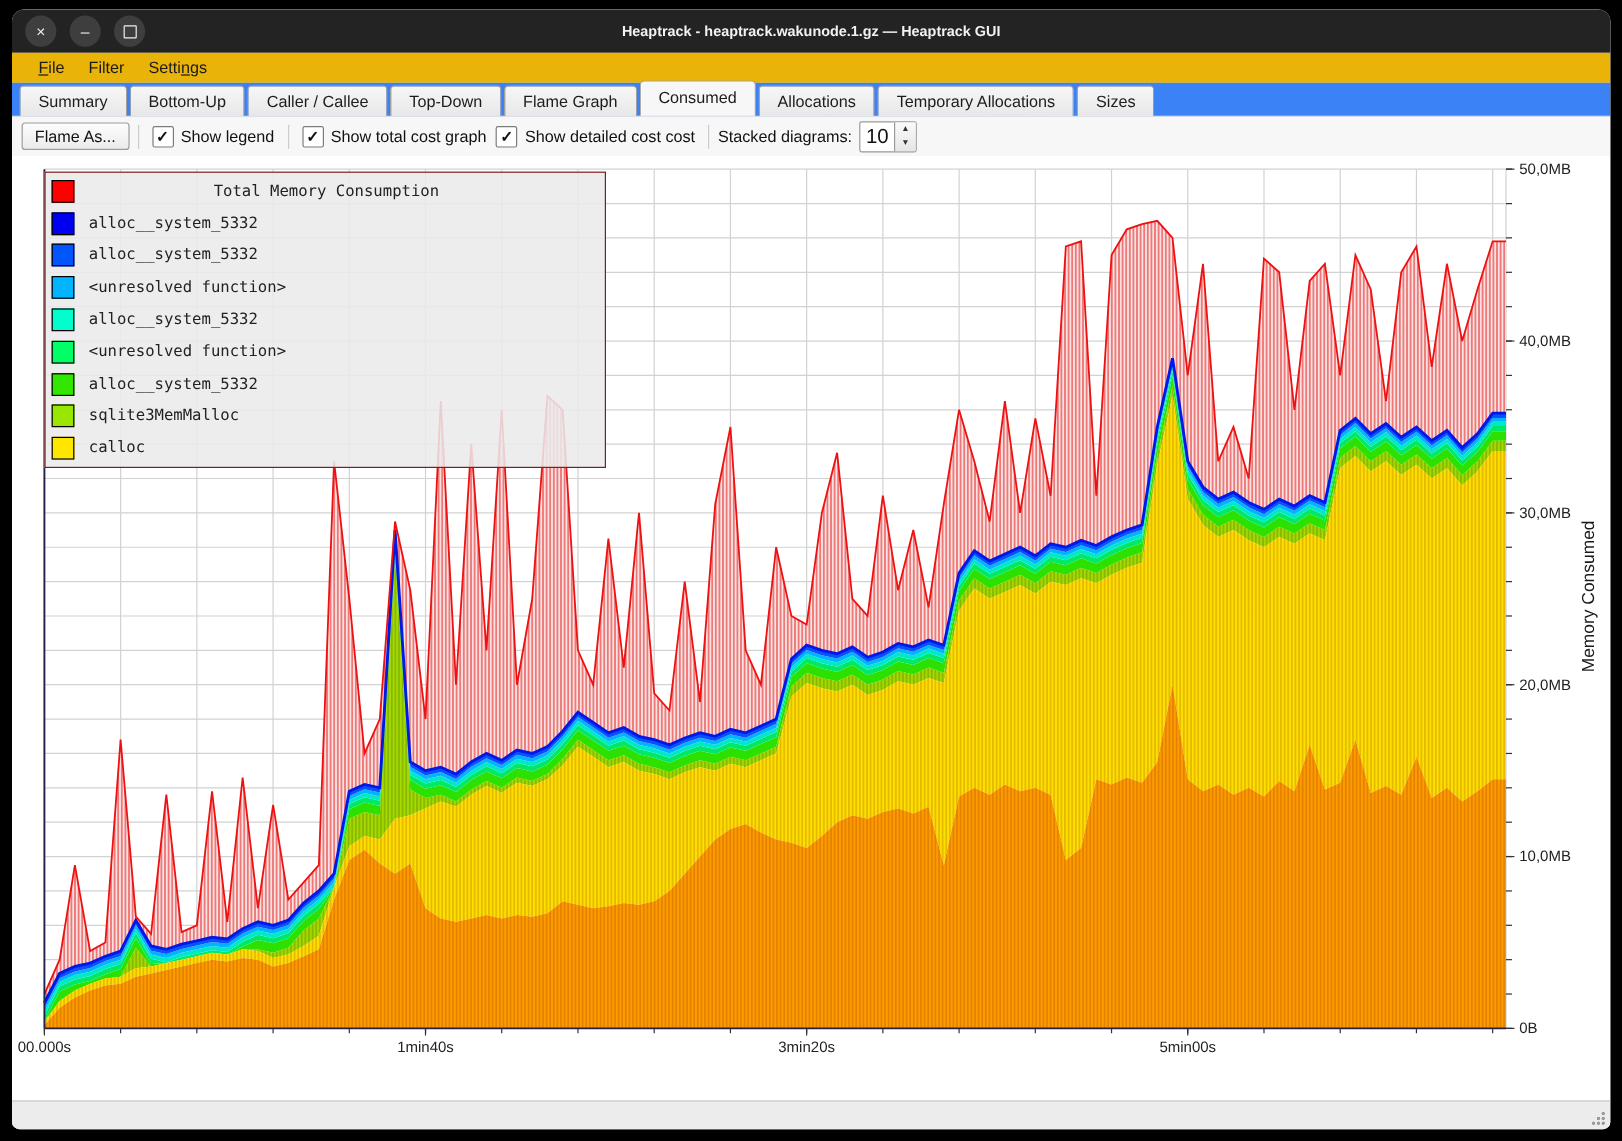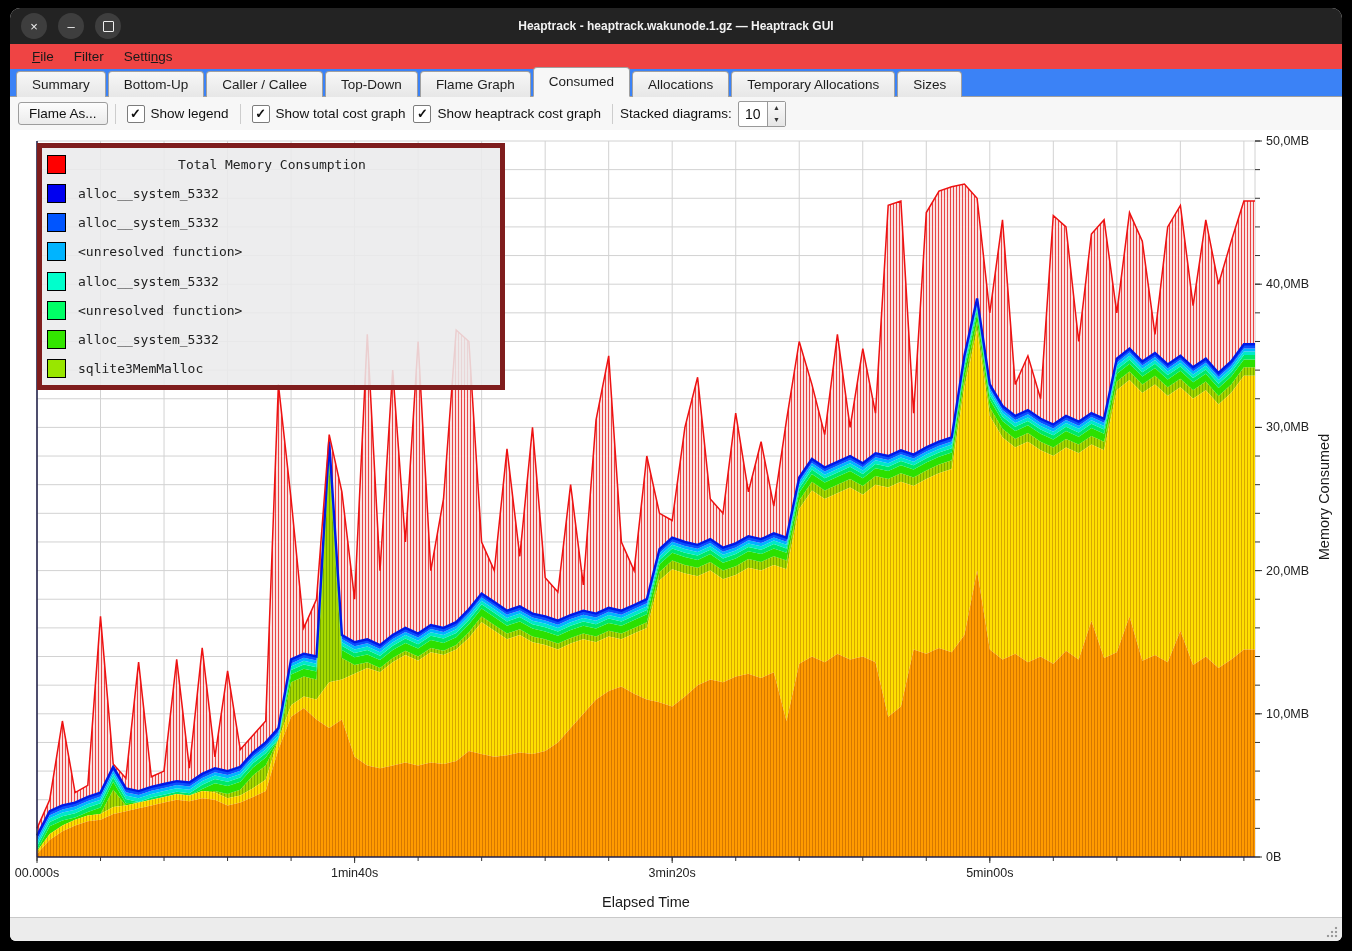--- a/index.html
+++ b/index.html
@@ -6,47 +6,47 @@
     font-family:"Liberation Sans",sans-serif;}
   .window{position:absolute;left:10px;top:8px;width:1332px;height:933px;background:#f6f6f6;
     border-radius:10px 10px 6px 6px;overflow:hidden;}
   
   .titlebar{position:absolute;left:0;top:0;width:100%;height:36px;background:#232323;display:flex;align-items:center;}
   .winbtn{width:26px;height:26px;border-radius:50%;background:#3e3e3e;color:#efefef;display:flex;
     align-items:center;justify-content:center;font-size:13px;margin-left:11px;cursor:default;}
   .winbtn.max span{width:9px;height:9px;border:1.5px solid #efefef;border-radius:1px;display:block;}
   .wintitle{position:absolute;left:0;right:0;text-align:center;color:#f2f2f2;font-weight:bold;font-size:12px;pointer-events:none;}
   
-  .menubar{position:absolute;left:0;top:36px;width:100%;height:25px;background:#ef4444;display:flex;align-items:center;padding-left:12px;box-sizing:border-box;}
+  .menubar{position:absolute;left:0;top:36px;width:100%;height:25px;background:#eab308;display:flex;align-items:center;padding-left:12px;box-sizing:border-box;}
   .menuitem{padding:2px 10px;font-size:13.5px;color:#1a1a1a;}
   .menuitem u{text-decoration:underline;}
   
   .tabbar{position:absolute;left:0;top:61px;width:100%;height:28px;display:flex;align-items:flex-end;
     padding-left:6px;box-sizing:border-box;border-bottom:1px solid #9f9f9f;background:#3b82f6;}
   .tab{height:25px;line-height:25px;padding:0 15px;font-size:13.5px;color:#1c1c1c;background:linear-gradient(#f7f7f7,#e7e7e7);
     border:1px solid #a0a0a0;border-bottom:none;border-radius:4px 4px 0 0;margin-right:2px;margin-bottom:-1px;}
   .tab.active{background:#f7f7f7;height:28px;line-height:28px;border-bottom:1px solid #f7f7f7;font-weight:normal;}
   
   .toolbar{position:absolute;left:0;top:89px;width:100%;height:33px;background:#f7f7f7;display:flex;align-items:center;
     padding-left:8px;box-sizing:border-box;font-size:13.5px;color:#111;}
   .btn{border:1px solid #9d9d9d;border-radius:3px;background:linear-gradient(#fdfdfd,#ebebeb);
     padding:3px 10px;font-size:13.5px;color:#111;}
   .tbsep{width:1px;height:20px;background:#cdcdcd;margin:0 7px;}
   .cbx{display:flex;align-items:center;margin:0 4px;}
   .cbox{width:16px;height:16px;background:#fff;border:1px solid #7c7c7c;border-radius:2px;display:flex;
     align-items:center;justify-content:center;font-size:13px;font-weight:bold;color:#111;margin-right:6px;line-height:14px;}
   .spin{display:flex;align-items:stretch;border:1px solid #999;border-radius:2px;background:#fff;margin-left:6px;height:24px;}
-  .spinval{width:28px;display:flex;align-items:center;justify-content:center;font-size:14px;}
+  .spinval{width:28px;display:flex;align-items:center;justify-content:center;font-size:17px;}
   .spinbtns{width:17px;border-left:1px solid #999;display:flex;flex-direction:column;background:linear-gradient(#fafafa,#e6e6e6);}
   .spinbtns div{flex:1;display:flex;align-items:center;justify-content:center;font-size:7px;color:#333;}
   
   .chart{position:absolute;left:0;top:122px;width:1332px;height:787px;background:#ffffff;}
   .chart svg{position:absolute;left:0;top:0;}
   .legend{position:absolute;left:27px;top:13px;width:468px;height:247px;background:rgba(234,234,236,0.87);
-    border:5px solid #7f1d1d;box-sizing:border-box;display:flex;flex-direction:column;padding:2px 0;
+    border:1px solid #7f1d1d;box-sizing:border-box;display:flex;flex-direction:column;padding:2px 0;
     font-family:"DejaVu Sans Mono",monospace;font-size:13px;color:#222;}
   .lrow{flex:1;display:flex;align-items:center;}
   .lsw{width:17px;height:17px;border:1px solid #000;margin-left:5px;flex:none;}
   .ltxt{margin-left:12px;white-space:pre;}
   .ltitle{flex:1;text-align:center;margin-left:-22px;}
   .ylab{position:absolute;right:4px;top:369px;transform:rotate(-90deg);transform-origin:center;
     font-size:14.5px;color:#1a1a1a;width:140px;margin-top:-10px;text-align:center;right:-52px;}
   .xlab{position:absolute;left:27px;top:764px;width:1218px;text-align:center;font-size:14.5px;color:#1a1a1a;}
   
   .bottomstrip{position:absolute;left:0;top:909px;width:100%;height:24px;background:#ececec;border-top:1px solid #c9c9c9;}
@@ -101,21 +101,21 @@
       <span class="cbox">✓</span>
       <span>Show legend</span>
     </div>
     <div class="tbsep"></div>
     <div class="cbx">
       <span class="cbox">✓</span>
       <span>Show total cost graph</span>
     </div>
     <div class="cbx">
       <span class="cbox">✓</span>
-      <span>Show heaptrack cost graph</span>
+      <span>Show detailed cost cost</span>
     </div>
     <div class="tbsep"></div>
     <span>Stacked diagrams:</span>
     <div class="spin">
       <div class="spinval">10</div>
       <div class="spinbtns">
         <div>▲</div>
         <div>▼</div>
       </div>
     </div>
@@ -299,22 +299,25 @@
           <span class="ltxt">&lt;unresolved function&gt;</span>
         </div>
         <div class="lrow">
           <span class="lsw" style="background: rgb(51, 230, 0);"></span>
           <span class="ltxt">alloc__system_5332</span>
         </div>
         <div class="lrow">
           <span class="lsw" style="background: rgb(153, 230, 0);"></span>
           <span class="ltxt">sqlite3MemMalloc</span>
         </div>
+        <div class="lrow">
+          <span class="lsw" style="background: rgb(255, 230, 0);"></span>
+          <span class="ltxt">calloc</span>
+        </div>
       </div>
     <div class="ylab">Memory Consumed</div>
-    <div class="xlab">Elapsed Time</div>
   </div>
 
   <div class="bottomstrip">
     <div class="grip"></div>
   </div>
 
 </div>
 
 </body></html>

